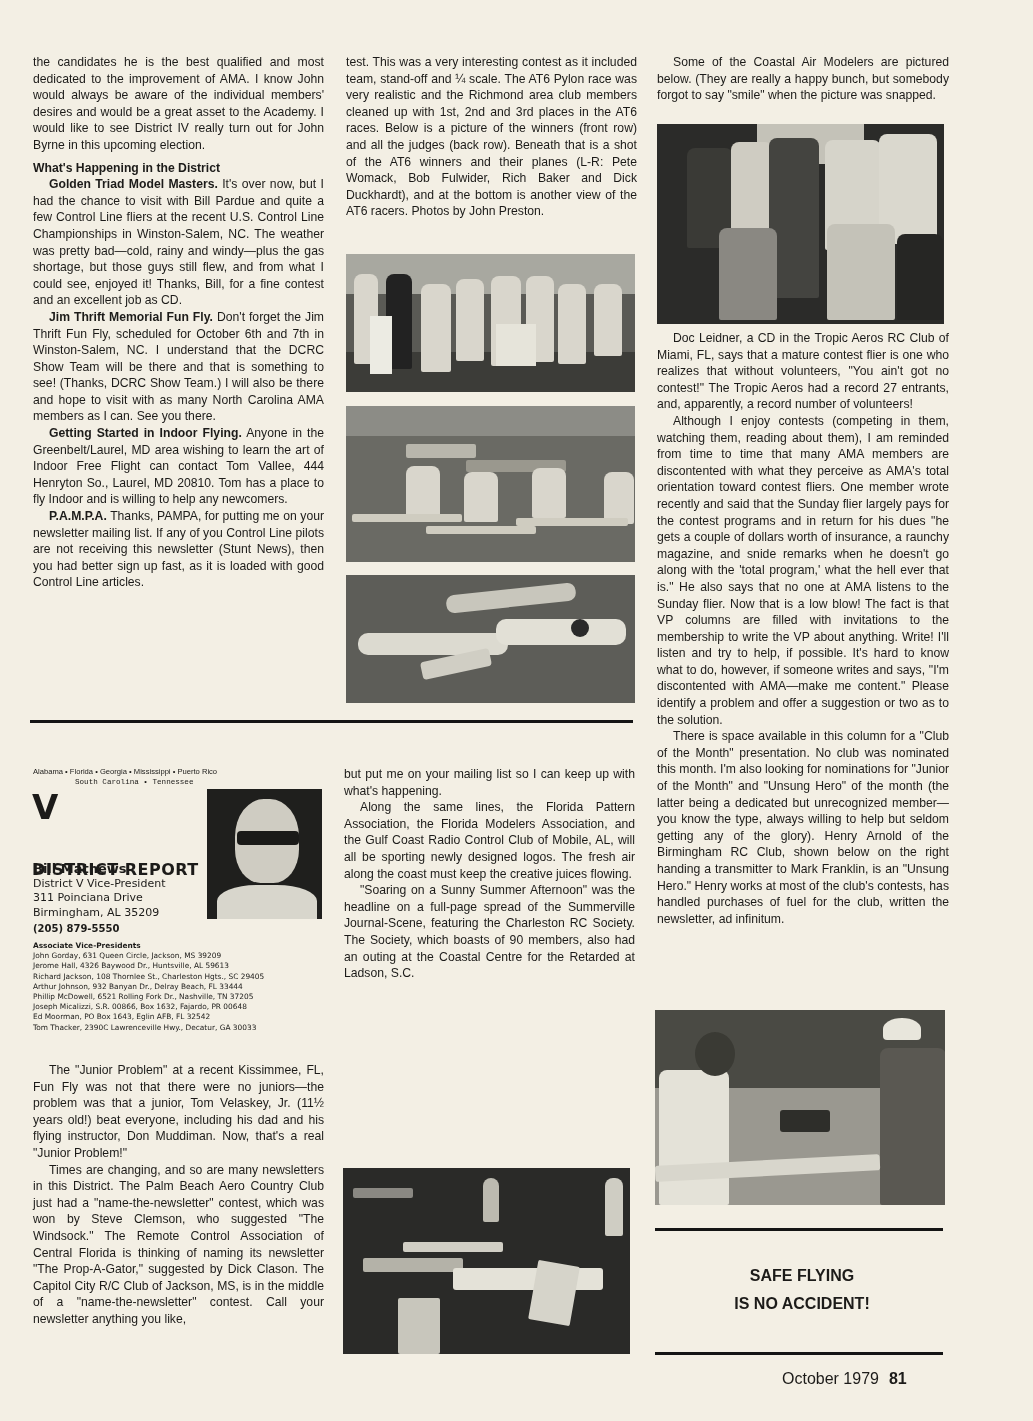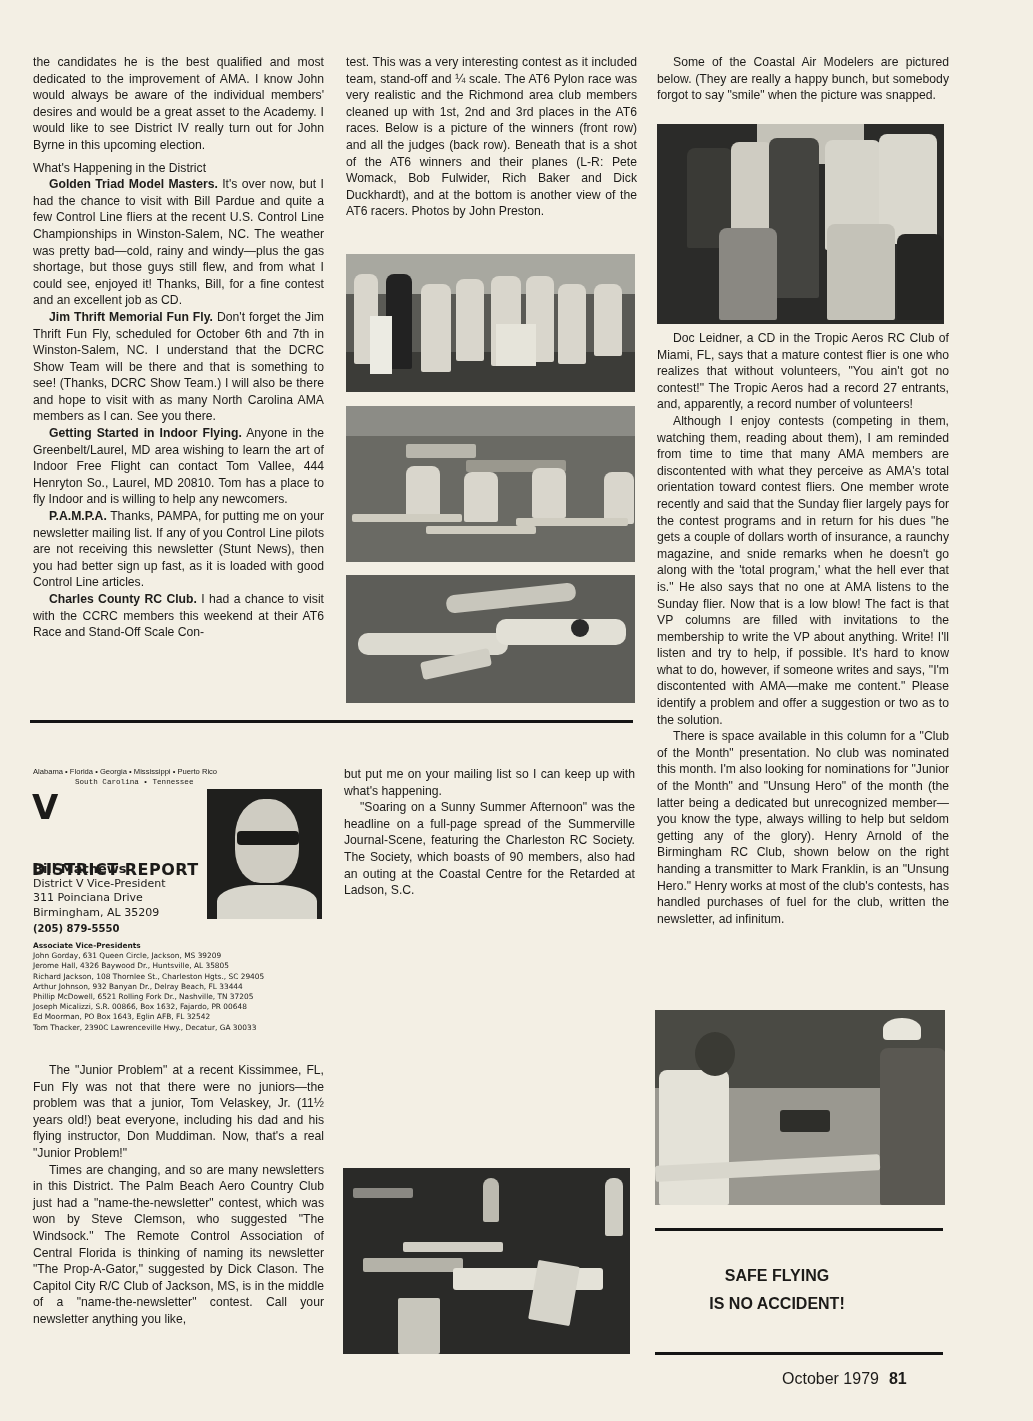--- a/index.html
+++ b/index.html
@@ -1,21 +1,21 @@
 <!DOCTYPE html>
 <html><head>
 <meta charset="utf-8">
 <style>
   html, body { margin:0; padding:0; }
   body { width:1033px; height:1421px; background:#f3efe4; position:relative; overflow:hidden;
          font-family:"Liberation Sans", sans-serif; color:#1c1b19; }
   .col { position:absolute; font-size:12.2px; line-height:16.6px; text-align:justify; }
   .col p { margin:0; text-indent:16px; }
   .col p.noindent { text-indent:0; }
-  .col h4 { margin:6px 0 0 0; font-size:12.2px; font-weight:normal; }
+  .col h4 { margin:6px 0 0 0; font-size:12.2px; font-weight:bold; }
   .lead { font-weight:bold; }
   .photo { position:absolute; background:#3a3a38; overflow:hidden; }
   .photo .sky { position:absolute; left:0; right:0; top:0; background:#9a9a94; }
   .photo .ground { position:absolute; left:0; right:0; bottom:0; background:#4a4a46; }
   .fig { position:absolute; background:#d9d6cc; border-radius:8px 8px 2px 2px; }
   .fig.dark { background:#222; }
   .hr { position:absolute; background:#141414; }
   .states { position:absolute; font-size:7.6px; line-height:10px; }
   .bigv { position:absolute; font-size:34px; font-weight:bold; line-height:34px; font-family:"DejaVu Sans", sans-serif; }
   .drtitle { position:absolute; font-size:16px; font-weight:bold; letter-spacing:0.5px; font-family:"DejaVu Sans", sans-serif; }
@@ -31,21 +31,20 @@
 </head>
 <body>
 
 <div class="col" style="left:33px; top:54px; width:291px;">
   <p class="noindent">the candidates he is the best qualified and most dedicated to the improvement of AMA. I know John would always be aware of the individual members' desires and would be a great asset to the Academy. I would like to see District IV really turn out for John Byrne in this upcoming election.</p>
   <h4>What's Happening in the District</h4>
   <p><span class="lead">Golden Triad Model Masters.</span><span> It's over now, but I had the chance to visit with Bill Pardue and quite a few Control Line fliers at the recent U.S. Control Line Championships in Winston-Salem, NC. The weather was pretty bad—cold, rainy and windy—plus the gas shortage, but those guys still flew, and from what I could see, enjoyed it! Thanks, Bill, for a fine contest and an excellent job as CD.</span></p>
   <p><span class="lead">Jim Thrift Memorial Fun Fly.</span><span> Don't forget the Jim Thrift Fun Fly, scheduled for October 6th and 7th in Winston-Salem, NC. I understand that the DCRC Show Team will be there and that is something to see! (Thanks, DCRC Show Team.) I will also be there and hope to visit with as many North Carolina AMA members as I can. See you there.</span></p>
   <p><span class="lead">Getting Started in Indoor Flying.</span><span> Anyone in the Greenbelt/Laurel, MD area wishing to learn the art of Indoor Free Flight can contact Tom Vallee, 444 Henryton So., Laurel, MD 20810. Tom has a place to fly Indoor and is willing to help any newcomers.</span></p>
   <p><span class="lead">P.A.M.P.A.</span><span> Thanks, PAMPA, for putting me on your newsletter mailing list. If any of you Control Line pilots are not receiving this newsletter (Stunt News), then you had better sign up fast, as it is loaded with good Control Line articles.</span></p>
-  <p><span class="lead">Charles County RC Club.</span><span> I had a chance to visit with the CCRC members this weekend at their AT6 Race and Stand-Off Scale Con-</span></p>
 </div>
 
 <div class="col" style="left:346px; top:54px; width:291px;">
   <p class="noindent">test. This was a very interesting contest as it included team, stand-off and ¼ scale. The AT6 Pylon race was very realistic and the Richmond area club members cleaned up with 1st, 2nd and 3rd places in the AT6 races. Below is a picture of the winners (front row) and all the judges (back row). Beneath that is a shot of the AT6 winners and their planes (L-R: Pete Womack, Bob Fulwider, Rich Baker and Dick Duckhardt), and at the bottom is another view of the AT6 racers. Photos by John Preston.</p>
 </div>
 
 <div class="photo" style="left:346px; top:254px; width:289px; height:138px; background:#5a5a55;">
   <div class="sky" style="height:40px; background:#a8a8a0;"></div>
   <div class="ground" style="height:40px; background:#3c3c38;"></div>
   <div class="fig" style="left:8px; top:20px; width:24px; height:90px;"></div>
@@ -134,50 +133,51 @@
   <div class="name">Bill Mathews</div>
   <div>District V Vice-President</div>
   <div>311 Poinciana Drive</div>
   <div>Birmingham, AL 35209</div>
   <div class="phone">(205) 879-5550</div>
 </div>
 
 <div class="assoc" style="left:33px; top:941px; width:295px;">
   <div class="hdr">Associate Vice-Presidents</div>
   <div>John Gorday, 631 Queen Circle, Jackson, MS 39209</div>
-  <div>Jerome Hall, 4326 Baywood Dr., Huntsville, AL 35805</div>
+  <div>Jerome Hall, 4326 Baywood Dr., Huntsville, AL 59613</div>
   <div>Richard Jackson, 108 Thornlee St., Charleston Hgts., SC 29405</div>
   <div>Arthur Johnson, 932 Banyan Dr., Delray Beach, FL 33444</div>
   <div>Phillip McDowell, 6521 Rolling Fork Dr., Nashville, TN 37205</div>
   <div>Joseph Micalizzi, S.R. 00866, Box 1632, Fajardo, PR 00648</div>
   <div>Ed Moorman, PO Box 1643, Eglin AFB, FL 32542</div>
   <div>Tom Thacker, 2390C Lawrenceville Hwy., Decatur, GA 30033</div>
 </div>
 
 <div class="col" style="left:33px; top:1062px; width:291px;">
   <p>The "Junior Problem" at a recent Kissimmee, FL, Fun Fly was not that there were no juniors—the problem was that a junior, Tom Velaskey, Jr. (11½ years old!) beat everyone, including his dad and his flying instructor, Don Muddiman. Now, that's a real "Junior Problem!"</p>
   <p>Times are changing, and so are many newsletters in this District. The Palm Beach Aero Country Club just had a "name-the-newsletter" contest, which was won by Steve Clemson, who suggested "The Windsock." The Remote Control Association of Central Florida is thinking of naming its newsletter "The Prop-A-Gator," suggested by Dick Clason. The Capitol City R/C Club of Jackson, MS, is in the middle of a "name-the-newsletter" contest. Call your newsletter anything you like,</p>
 </div>
 
 <div class="col" style="left:344px; top:766px; width:291px;">
   <p class="noindent">but put me on your mailing list so I can keep up with what's happening.</p>
+  <p>Along the same lines, the Florida Pattern Association, the Florida Modelers Association, and the Gulf Coast Radio Control Club of Mobile, AL, will all be sporting newly designed logos. The fresh air along the coast must keep the creative juices flowing.</p>
   <p>"Soaring on a Sunny Summer Afternoon" was the headline on a full-page spread of the Summerville Journal-Scene, featuring the Charleston RC Society. The Society, which boasts of 90 members, also had an outing at the Coastal Centre for the Retarded at Ladson, S.C.</p>
 </div>
 
 <div class="photo" style="left:343px; top:1168px; width:287px; height:186px; background:#2a2a28;">
   <div class="fig" style="left:10px; top:20px; width:60px; height:10px; border-radius:2px; background:#8a8882;"></div>
   <div class="fig" style="left:20px; top:90px; width:100px; height:14px; border-radius:2px; background:#b4b2a8;"></div>
   <div class="fig" style="left:110px; top:100px; width:150px; height:22px; border-radius:3px; background:#e4e2d8;"></div>
   <div class="fig" style="left:60px; top:74px; width:100px; height:10px; border-radius:2px; background:#d0cec4;"></div>
   <div class="fig" style="left:190px; top:95px; width:42px; height:60px; border-radius:2px; background:#d6d4ca; transform:rotate(10deg);"></div>
   <div class="fig" style="left:55px; top:130px; width:42px; height:56px; border-radius:2px; background:#c8c6bc;"></div>
   <div class="fig" style="left:140px; top:10px; width:16px; height:44px; background:#bcbab0;"></div>
   <div class="fig" style="left:262px; top:10px; width:18px; height:58px; background:#cfcdc3;"></div>
 </div>
 
-<div class="safe" style="left:633px; top:1262px; width:288px;">
+<div class="safe" style="left:658px; top:1262px; width:288px;">
   <div>SAFE FLYING</div>
   <div>IS NO ACCIDENT!</div>
 </div>
 
 <div class="folio" style="left:782px; top:1370px;">
   <span>October 1979</span><b>81</b>
 </div>
 
 </body></html>

